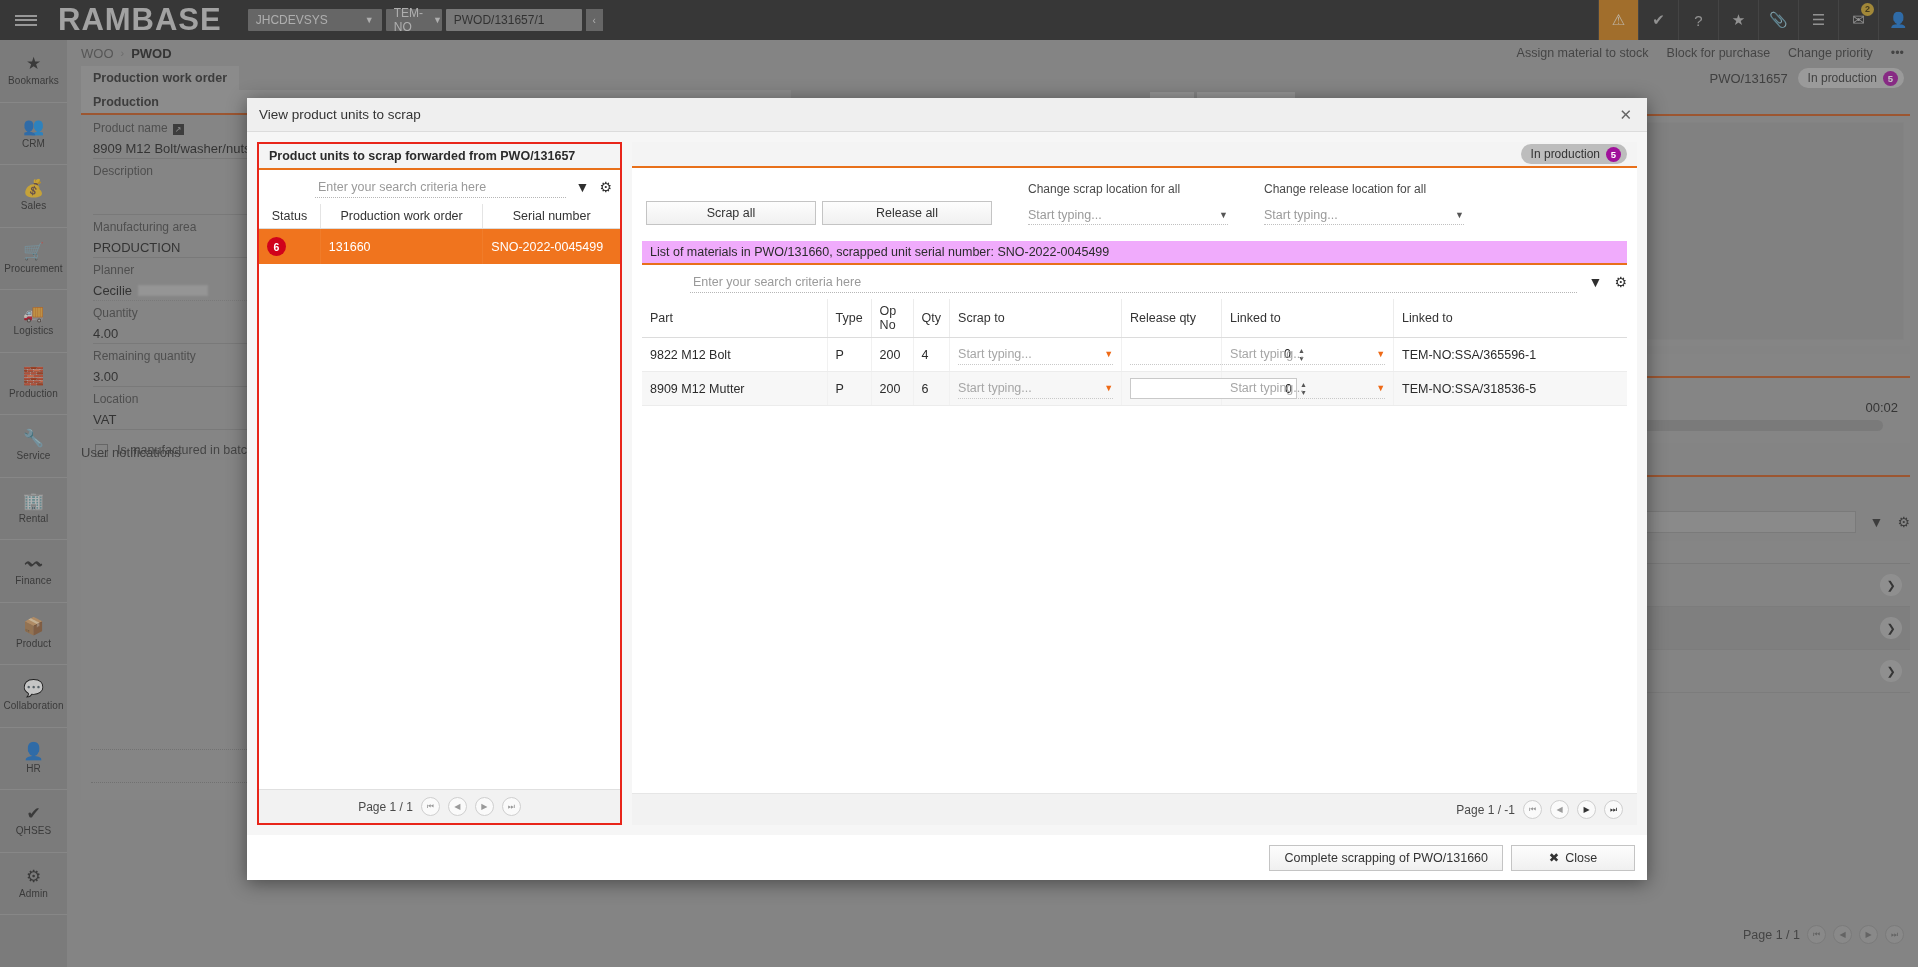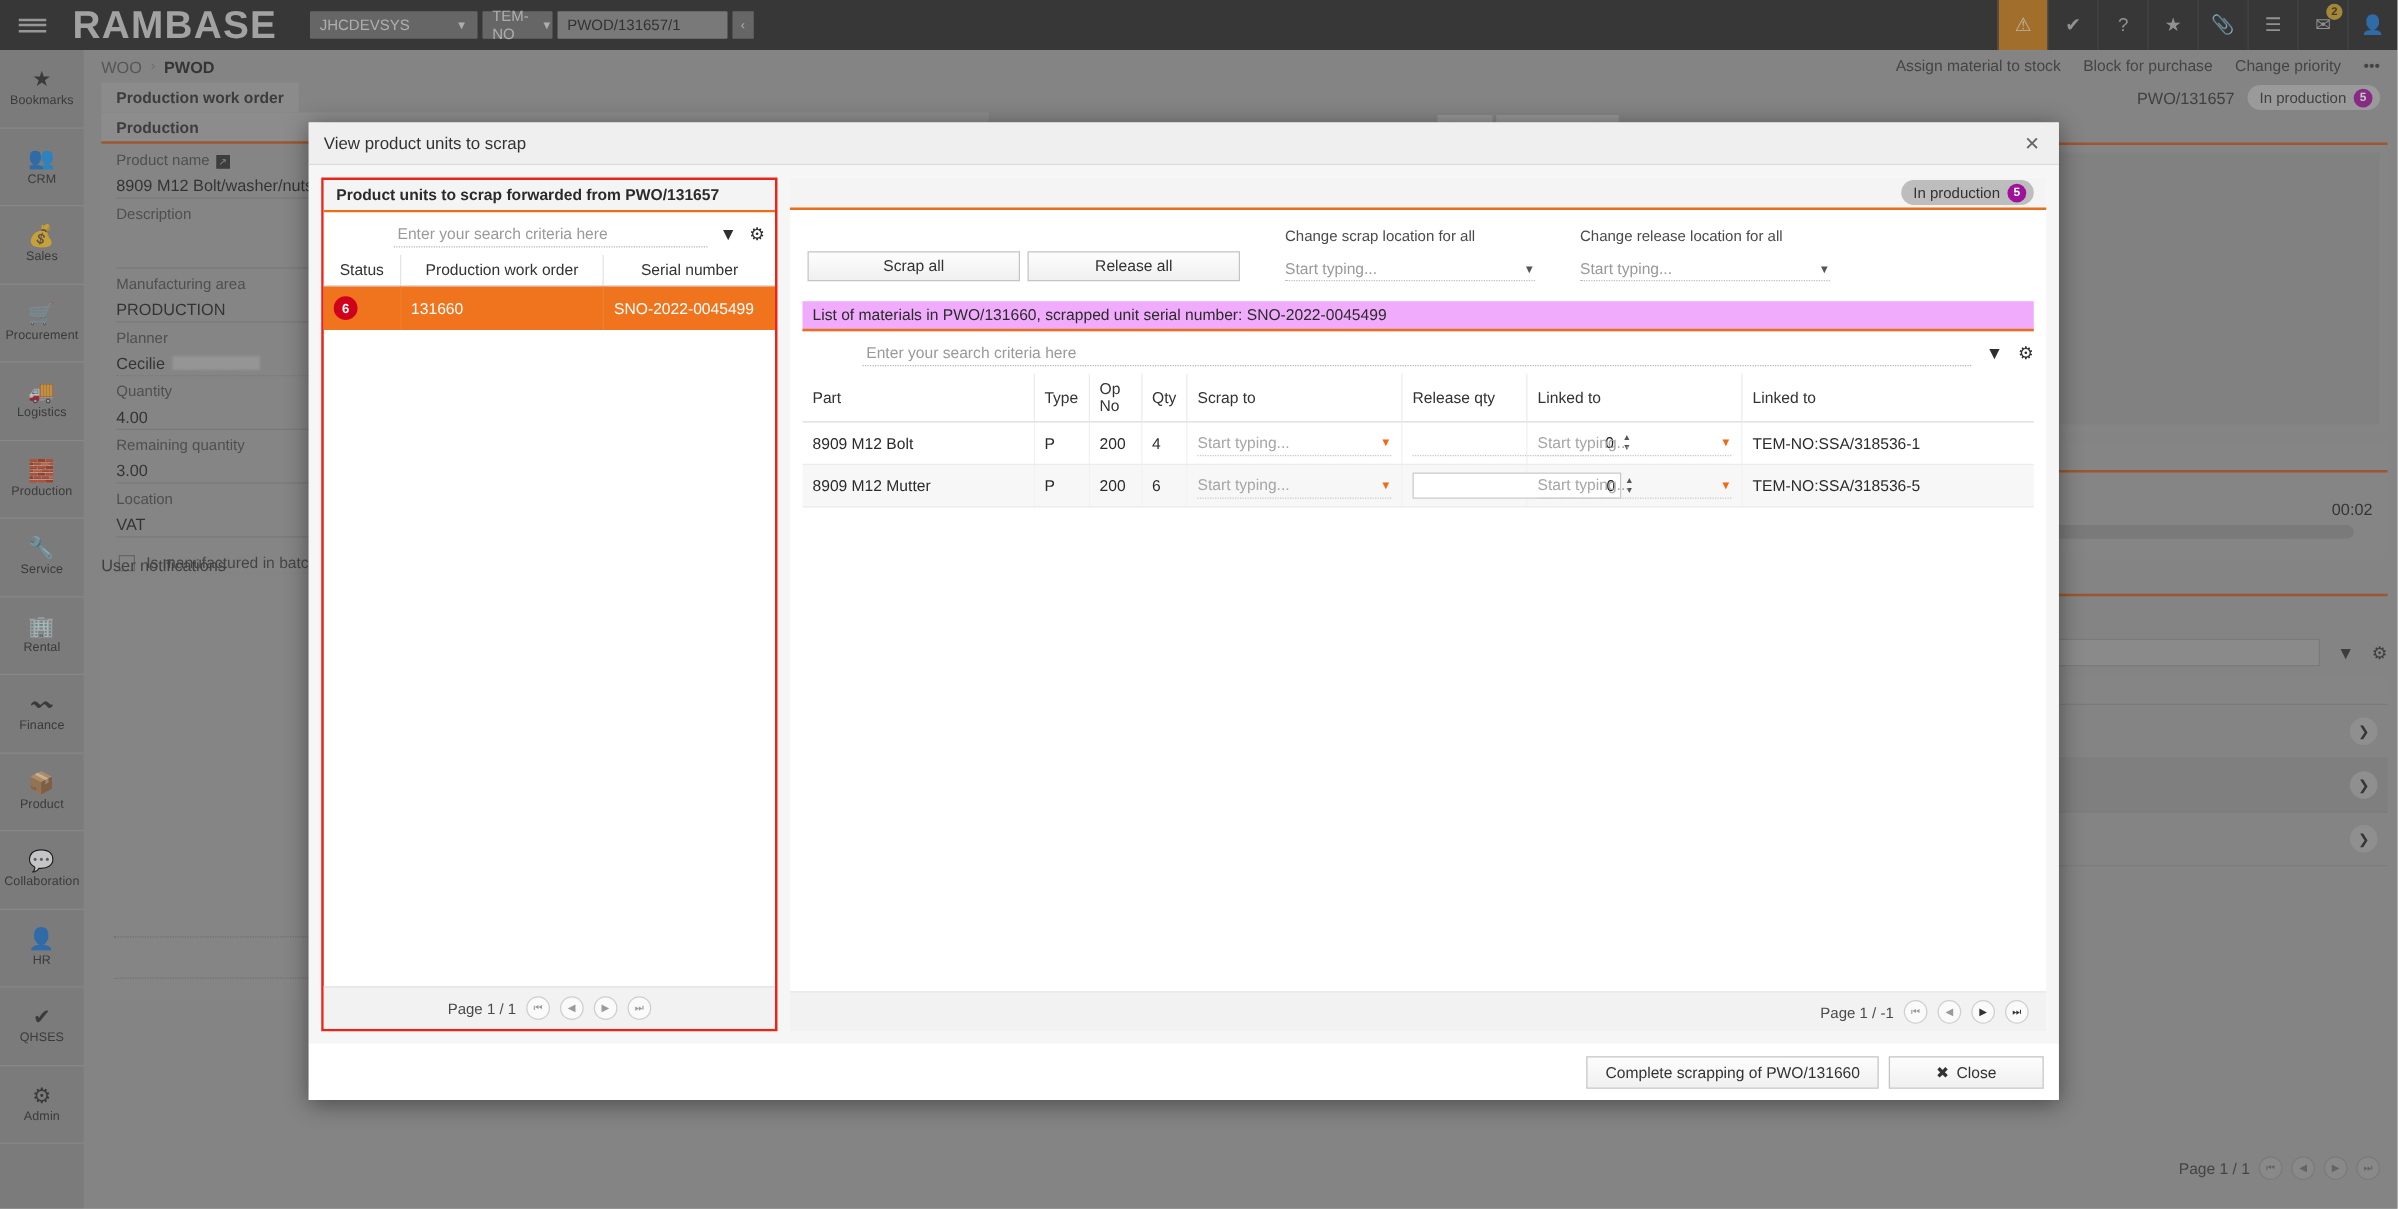--- a/index.html
+++ b/index.html
@@ -674,21 +674,21 @@
           <th style="width:42px">Op No</th>
           <th style="width:34px">Qty</th>
           <th style="width:170px">Scrap to</th>
           <th style="width:100px">Release qty</th>
           <th style="width:170px">Linked to</th>
           <th style="border-right:none">Linked to</th>
         </tr>
           </thead>
         <tbody>
           <tr>
-            <td>8909 M12 Bolt</td>
+            <td>9822 M12 Bolt</td>
             <td>P</td>
             <td>200</td>
             <td>4</td>
             <td>
               <div class="cellsel">
                 <span class="ph">Start typing...</span>
                 <span class="car">▼</span>
               </div>
             </td>
             <td>
@@ -699,21 +699,21 @@
                     <div>▼</div>
                   </span>
               </div>
             </td>
             <td>
               <div class="cellsel">
                 <span class="ph">Start typing...</span>
                 <span class="car">▼</span>
               </div>
             </td>
-            <td style="border-right:none">TEM-NO:SSA/318536-1</td>
+            <td style="border-right:none">TEM-NO:SSA/365596-1</td>
           </tr>
           <tr class="alt">
             <td>8909 M12 Mutter</td>
             <td>P</td>
             <td>200</td>
             <td>6</td>
             <td>
               <div class="cellsel">
                 <span class="ph">Start typing...</span>
                 <span class="car">▼</span>

